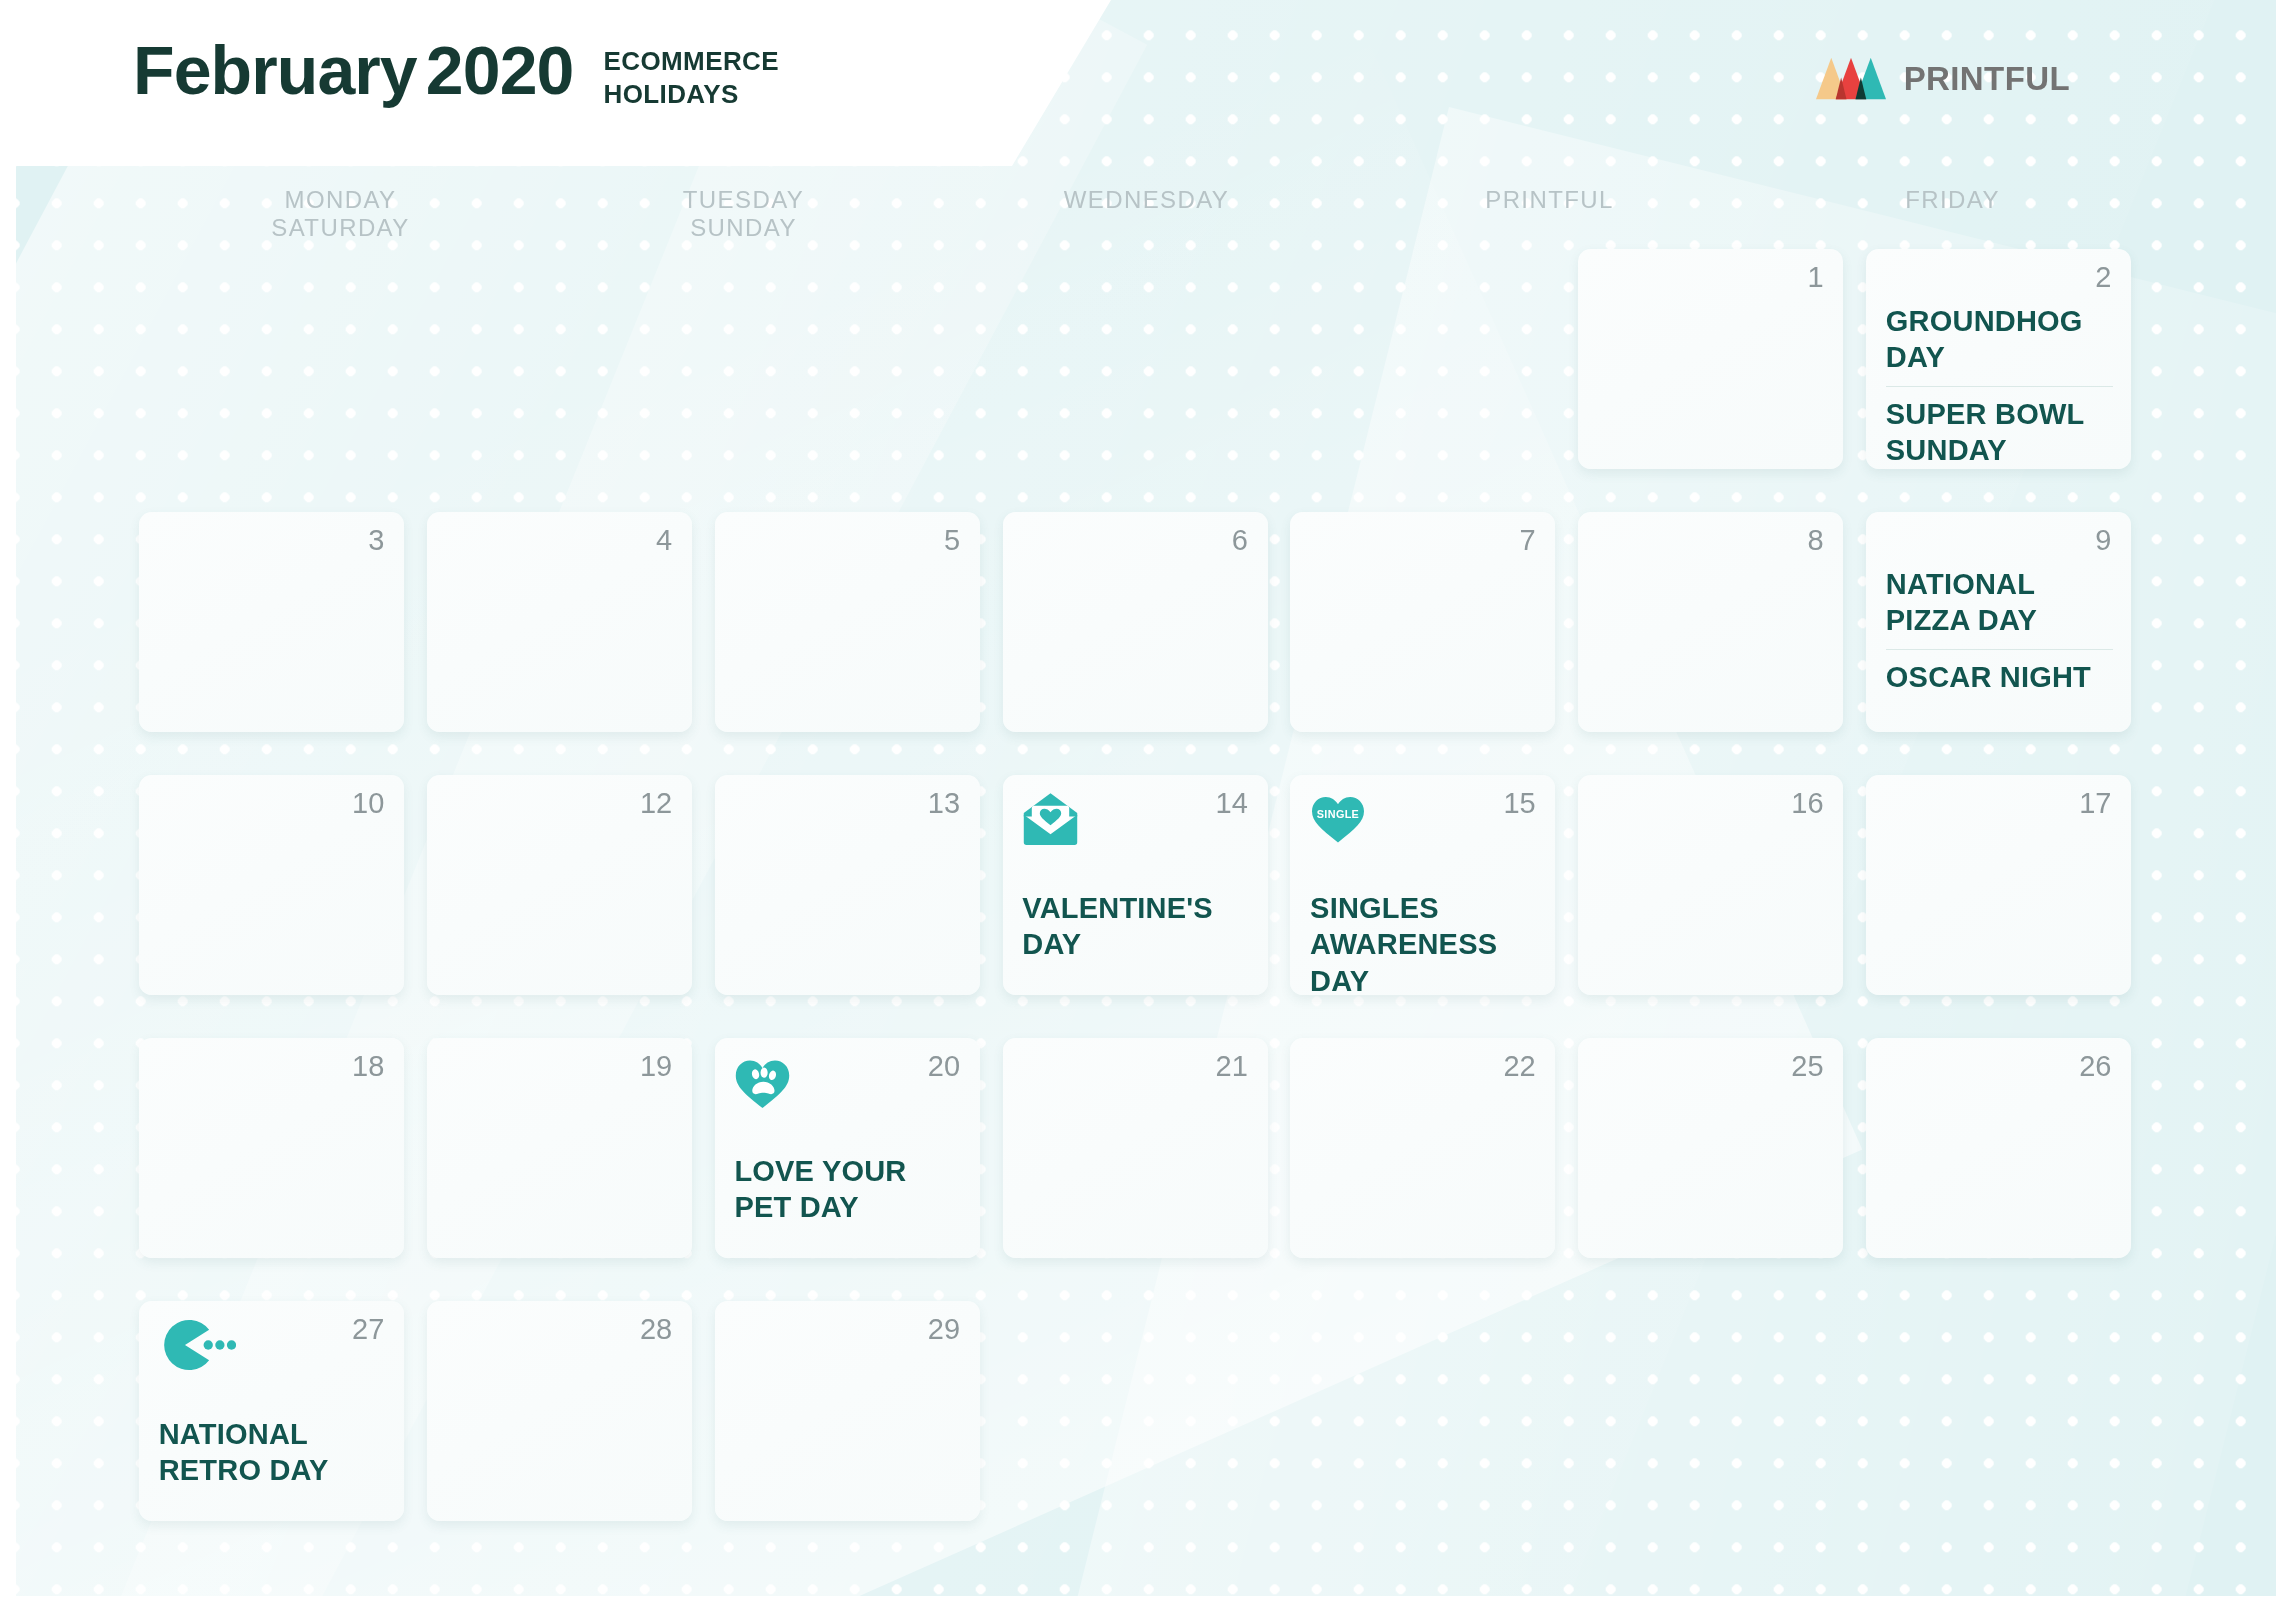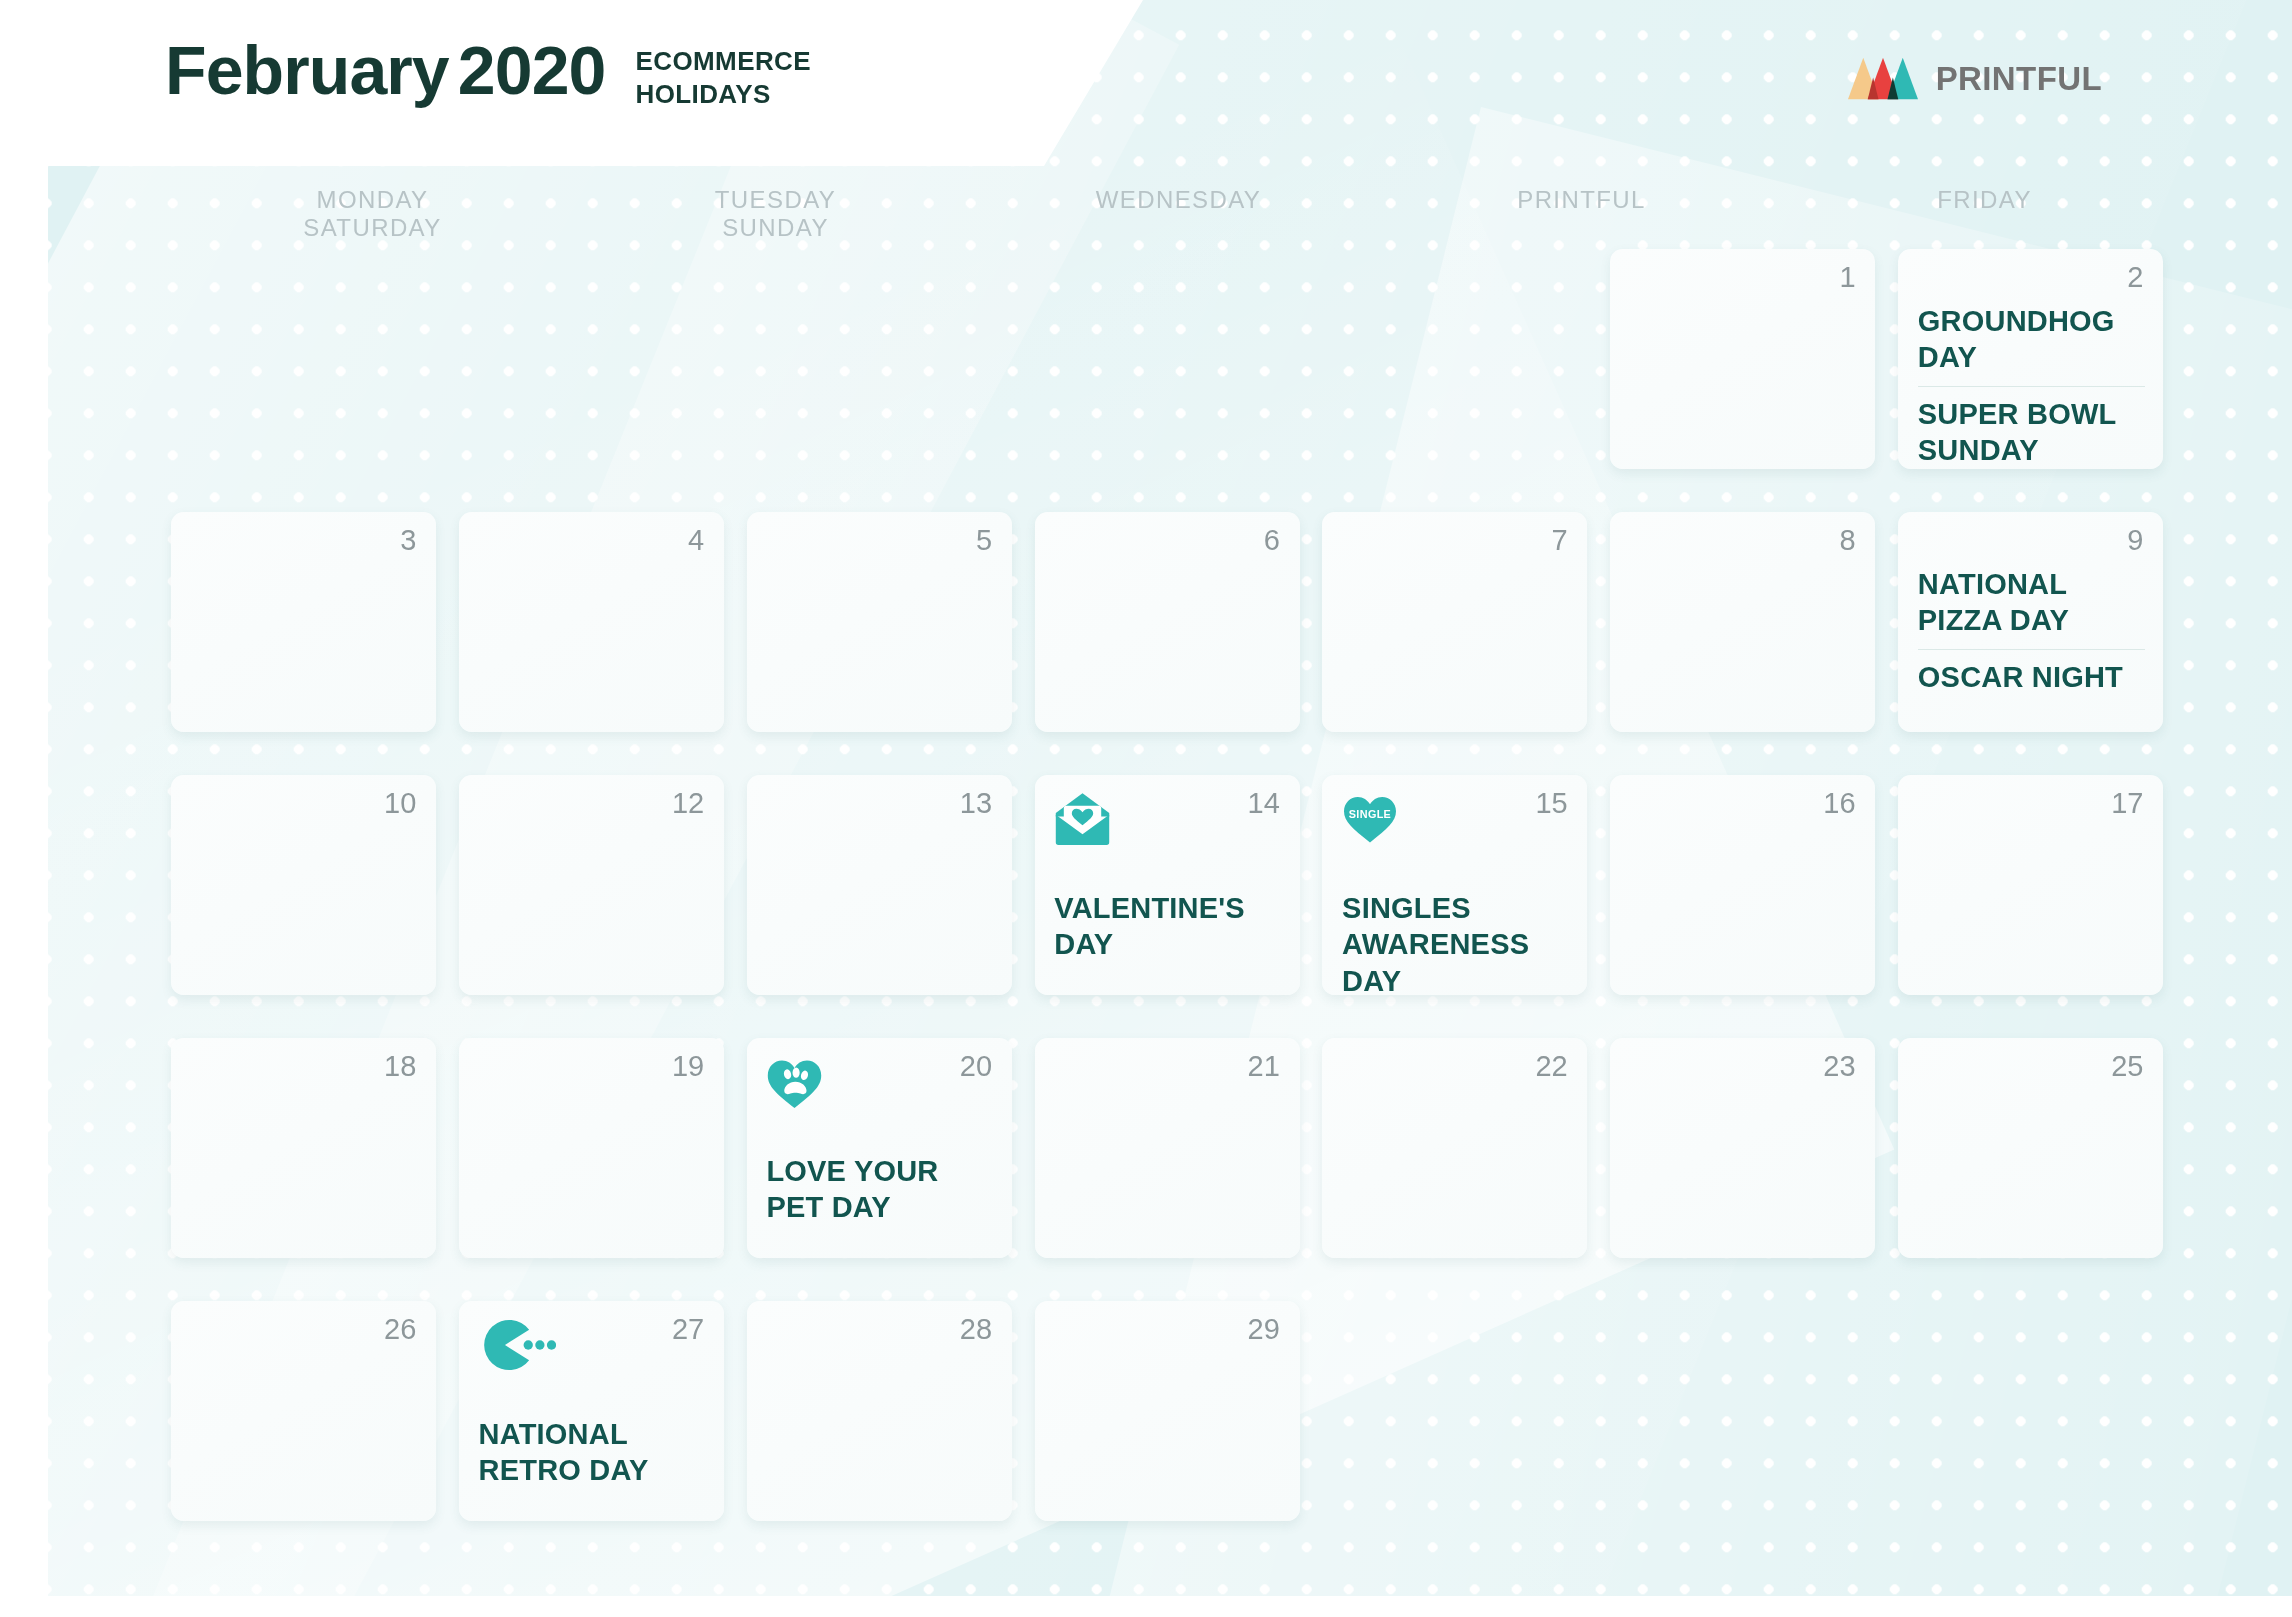--- a/index.html
+++ b/index.html
@@ -10,21 +10,20 @@
     overflow: hidden;
     background: #ffffff;
     font-family: "Liberation Sans", sans-serif;
   }
 
   #page {
     position: relative;
     width: 2149px;
     height: 1617px;
     background: #ffffff;
-    margin-left: 32px;
   }
 
   
   .backdrop {
     position: absolute;
     left: 16px;
     top: 0px;
     width: 2260px;
     height: 1596px;
     background: #e0f2f3;
@@ -410,25 +409,20 @@
           <div class="daynum">21</div>
         </div>
       </div>
       <div class="cellwrap">
         <div class="cell">
           <div class="daynum">22</div>
         </div>
       </div>
       <div class="cellwrap">
         <div class="cell">
-          <div class="daynum">23</div>
-        </div>
-      </div>
-      <div class="cellwrap">
-        <div class="cell">
           <div class="daynum">25</div>
         </div>
       </div>
       <div class="cellwrap">
         <div class="cell">
           <div class="daynum">26</div>
         </div>
       </div>
       <div class="cellwrap">
         <div class="cell">

